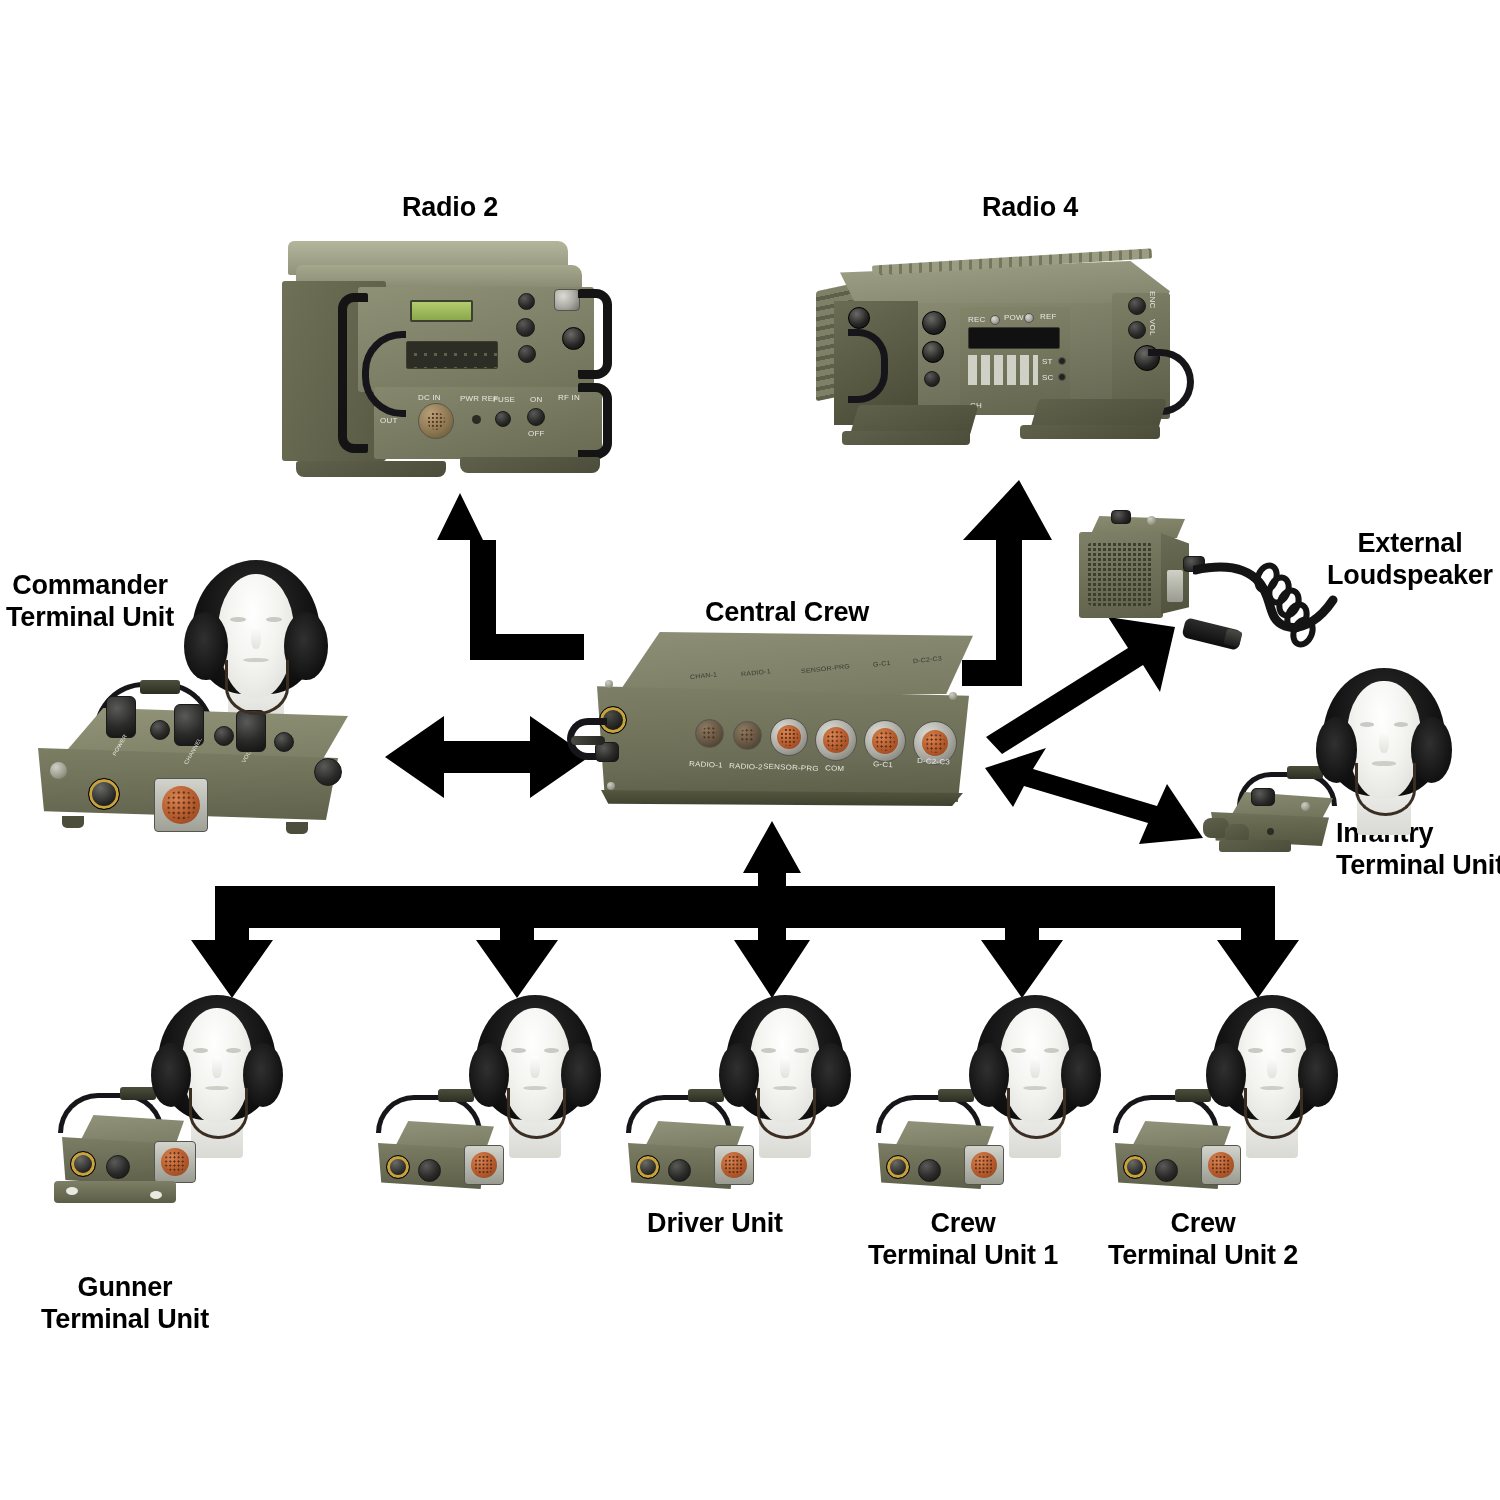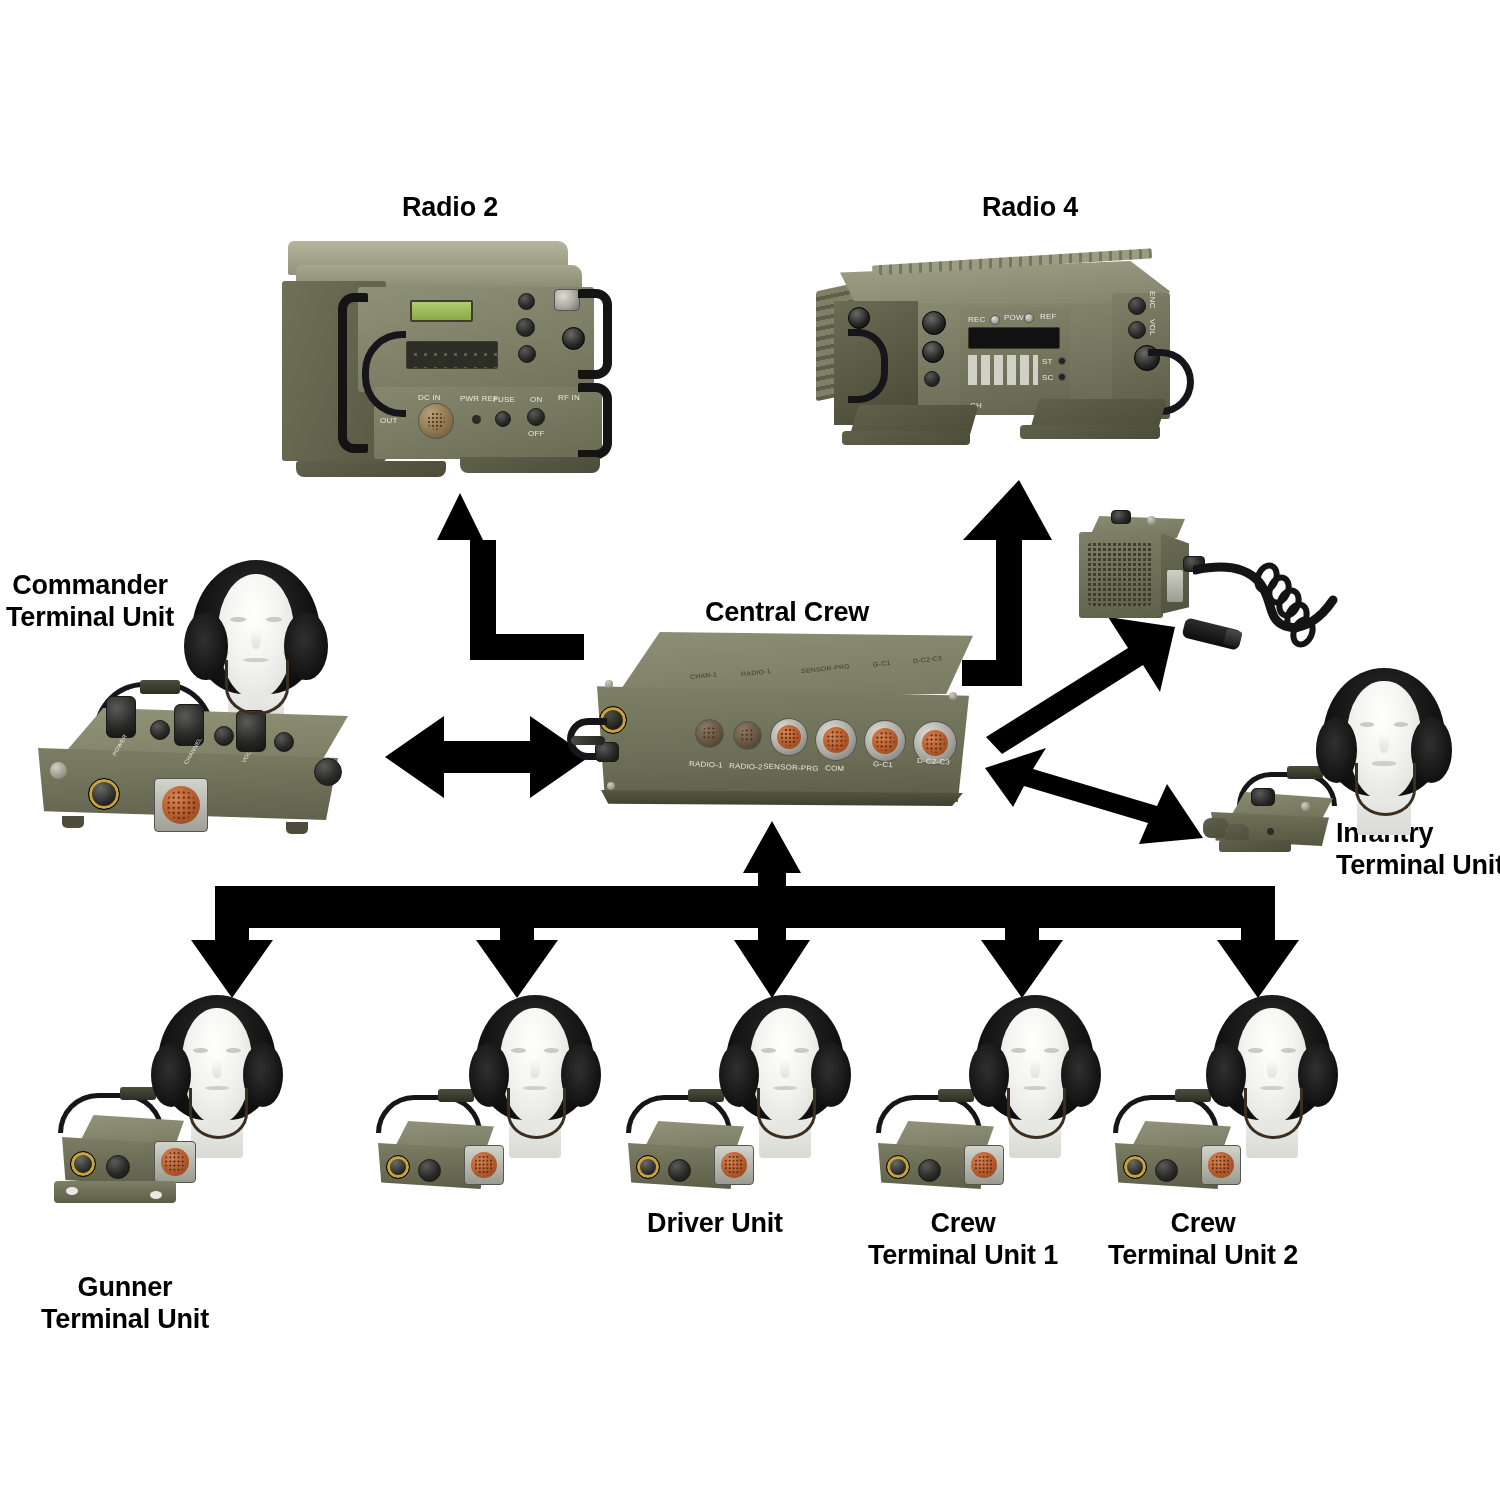--- a/index.html
+++ b/index.html
@@ -426,20 +426,22 @@
     <div class="conn-face" style="left:134px; top:136px; width:38px; height:38px;"></div>
     <div class="pin-grid" style="left:138px; top:140px; width:30px; height:30px; background-size:17% 17%;"></div>
     <div class="knob" style="left:286px; top:108px; width:28px; height:28px;"></div>
 
     <div style="position:absolute; left:34px; top:166px; width:22px; height:12px;
                 background:#4c4e3b; border-radius:0 0 5px 5px;"></div>
     <div style="position:absolute; left:258px; top:172px; width:22px; height:12px;
                 background:#4c4e3b; border-radius:0 0 5px 5px;"></div>
   </div>
 
+  <div class="label lbl-lg" style="left:1320px; top:528px; width:180px;">External
+Loudspeaker</div>
 
   <div class="node" style="left:1075px; top:512px; width:270px; height:170px;">
 
     <div style="position:absolute; left:8px; top:4px; width:102px; height:22px;
                 background:linear-gradient(175deg,#8b8d72,#74765d);
                 clip-path: polygon(6% 100%, 16% 0%, 100% 14%, 92% 100%);"></div>
     <div class="knob" style="left:36px; top:-2px; width:20px; height:14px; border-radius:4px;"></div>
     <div class="screw" style="left:72px; top:4px; width:9px; height:9px;"></div>
 
     <div style="position:absolute; left:4px; top:20px; width:84px; height:86px;

